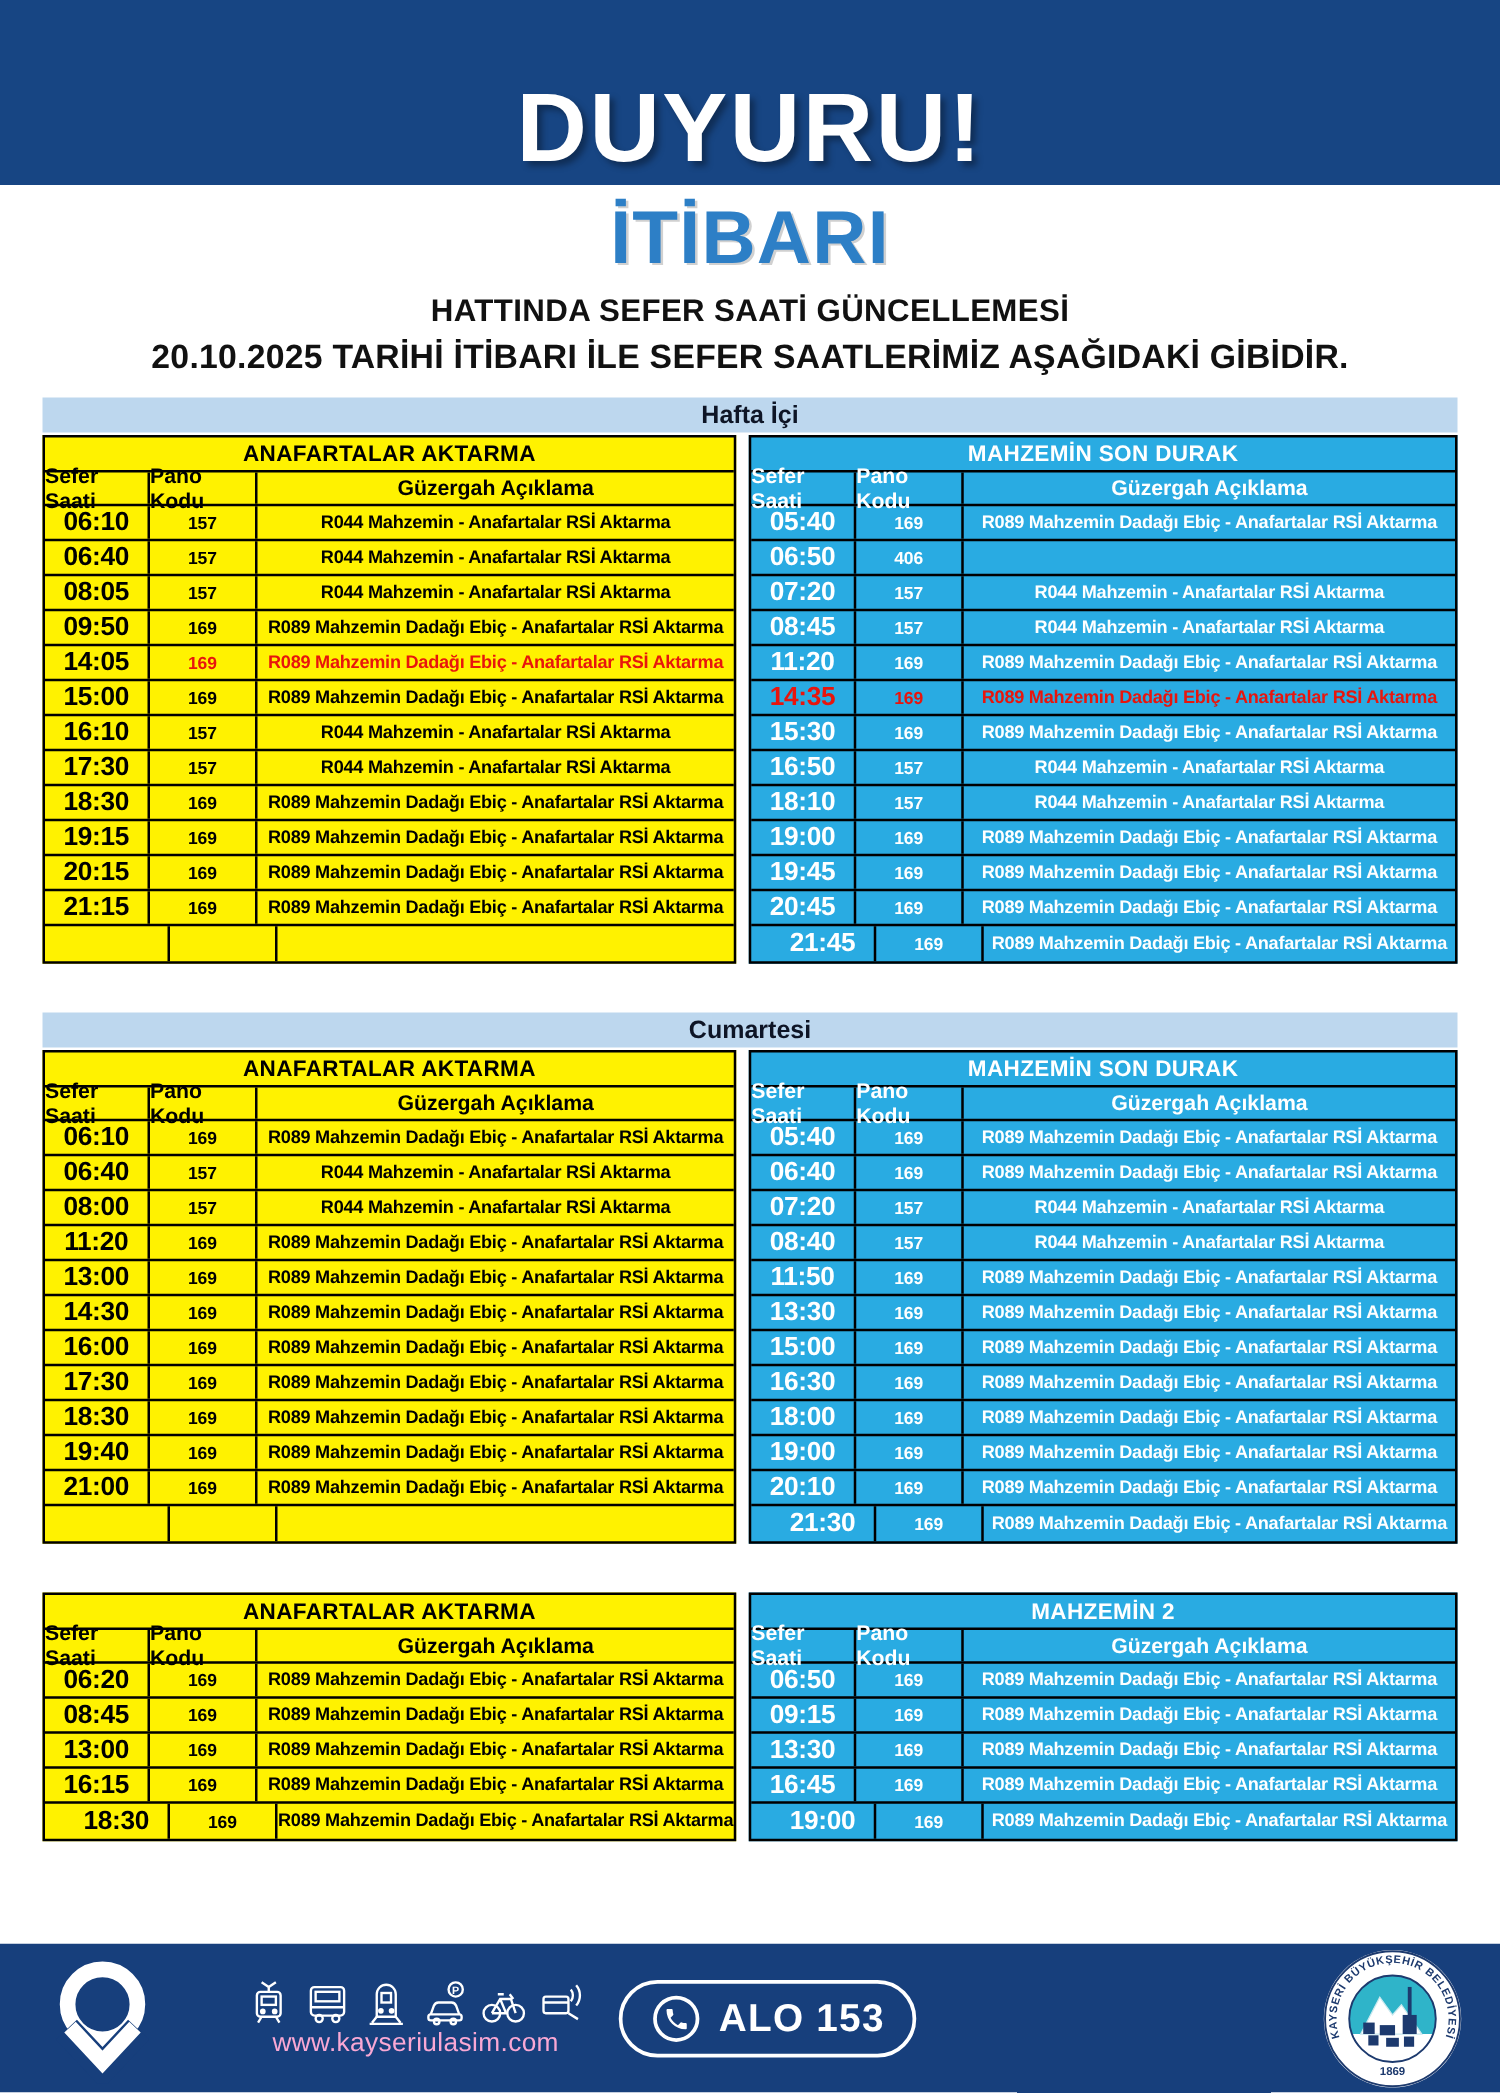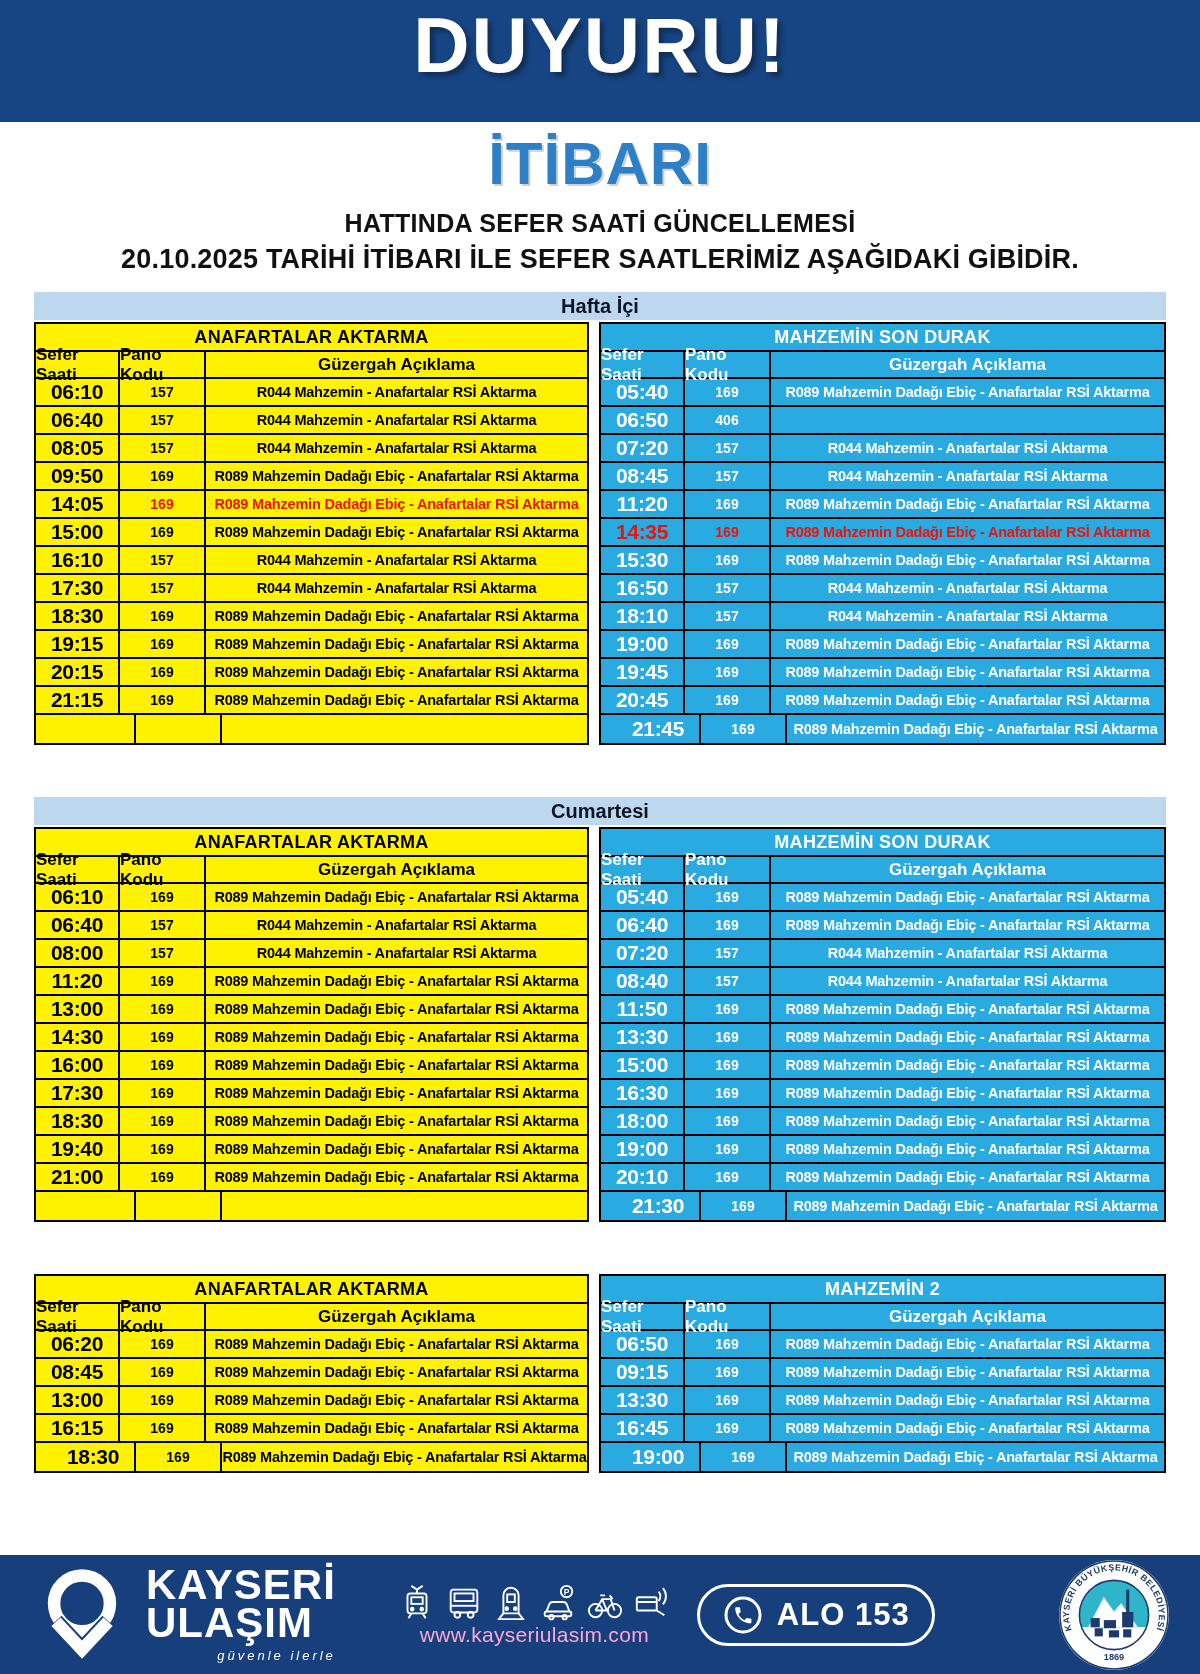--- a/index.html
+++ b/index.html
@@ -3,40 +3,40 @@
 <meta charset="utf-8">
 <style>
   html,body{margin:0;padding:0;}
   body{
     width:1200px;height:1674px;position:relative;overflow:hidden;
     background:#fff;font-family:"Liberation Sans",sans-serif;
     -webkit-font-smoothing:antialiased;
   }
   
   .banner{
-    height:122px;background:var(--navy);display:flex;align-items:flex-start;justify-content:center;
+    height:148px;background:var(--navy);display:flex;align-items:flex-end;justify-content:center;
   }
   .banner-text{
     color:#fff;font-size:78px;font-weight:bold;letter-spacing:2px;
     text-shadow:4px 4px 5px rgba(0,0,0,.35);
   }
   .line-name{
     margin:10px 0 0;text-align:center;color:var(--brand_blue);
     font-size:60px;font-weight:bold;letter-spacing:1px;line-height:64px;
     text-shadow:2px 2px 0 rgba(120,120,120,.35);
   }
   .subtitle{
     margin-top:14px;text-align:center;color:#111;font-size:25px;font-weight:bold;line-height:27px;letter-spacing:.3px;
   }
   .dateline{
     margin-top:8px;text-align:center;color:#111;font-size:27px;font-weight:bold;line-height:29px;letter-spacing:.2px;
   }
   
   #sections{width:1132px;margin:18px auto 0;}
-  .sched{margin-bottom:52px;}
+  .sched{margin-bottom:39px;}
   .band{
     height:28px;background:var(--band_blue);display:flex;align-items:center;justify-content:center;
     font-size:20px;font-weight:bold;color:#0e1526;
   }
   .tablesrow{display:flex;gap:10px;margin-top:2px;}
   .ttable{border:2px solid #000;box-sizing:border-box;}
   .ttable.left{width:555px;background:var(--yellow);color:#000;}
   .ttable.right{width:567px;background:var(--cell_blue);color:#fff;}
   .theader{
     height:26px;border-bottom:2px solid #000;display:flex;align-items:center;justify-content:center;
@@ -450,25 +450,20 @@
     </section>
   </div>
 
 <footer class="footer">
   <div class="brand">
     <svg class="pin" viewBox="0 0 100 108">
       <circle cx="50" cy="42" r="29" fill="none" stroke="#fff" stroke-width="13"></circle>
       <path d="M20 63 L50 95 L80 63" fill="none" stroke="#173F7C" stroke-width="24"></path>
       <path d="M23 61 L50 90 L77 61" fill="none" stroke="#fff" stroke-width="13"></path>
     </svg>
-    <div class="brand-text">
-      <div class="brand-line">KAYSERİ</div>
-      <div class="brand-line">ULAŞIM</div>
-      <div class="tagline">güvenle ilerle</div>
-    </div>
   </div>
 
   <div class="mid">
     <div class="icons-row">
       <svg viewBox="0 0 40 40" fill="none" stroke="#fff" stroke-width="2">
         <path d="M14 3 L20 7 L26 3 M20 7 V11"></path>
         <rect x="10" y="11" width="20" height="21" rx="3"></rect>
         <rect x="14" y="15" width="12" height="7"></rect>
         <circle cx="15" cy="27.5" r="1.4" fill="#fff"></circle>
           <circle cx="25" cy="27.5" r="1.4" fill="#fff"></circle>

